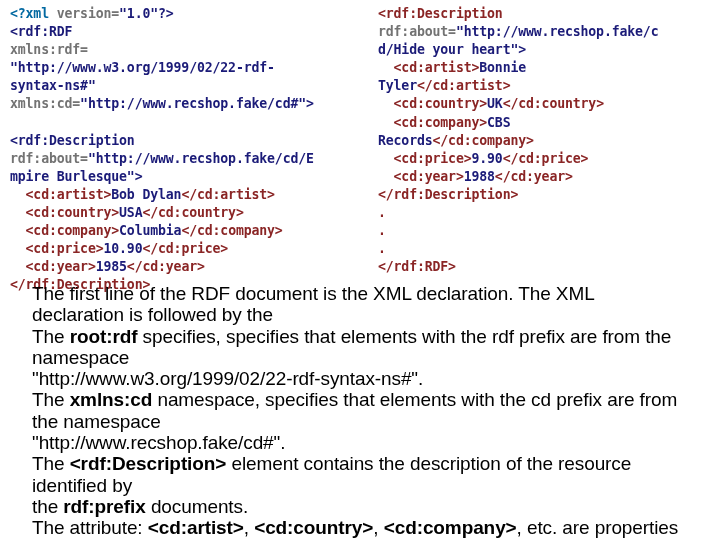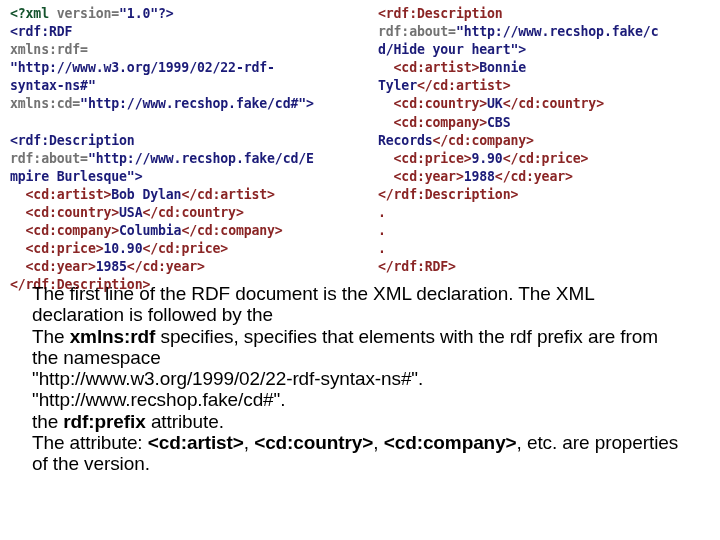--- a/index.html
+++ b/index.html
@@ -38,21 +38,21 @@
   #code-col-left  { left: 10px;  width: 360px; }
   #code-col-right { left: 378px; width: 340px; }
 
   .code-line { white-space: pre; min-height: 18.1px; }
 
   
   .c-tag   { color: #8a2525; }   
   .c-ns    { color: #1b1b78; }   
   .c-attr  { color: #737373; }   
   .c-text  { color: #1b1b78; }   
-  .c-decl  { color: #14532d; }
+  .c-decl  { color: #0369a1; }
 
   
   #explanation {
     position: absolute;
     left: 32px;
     top: 283px;
     width: 648px;
   }
   .exp-line {
     font-family: "Liberation Sans", "DejaVu Sans", sans-serif;
@@ -70,18 +70,20 @@
 <div id="code-area">
 
   <div class="code-col" id="code-col-left"><div class="code-line"><span class="c-decl">&lt;?xml </span><span class="c-attr">version=</span><span class="c-ns">"1.0"?&gt;</span></div><div class="code-line"><span class="c-ns">&lt;rdf:RDF</span></div><div class="code-line"><span class="c-attr">xmlns:rdf=</span></div><div class="code-line"><span class="c-ns">"http://www.w3.org/1999/02/22-rdf-</span></div><div class="code-line"><span class="c-ns">syntax-ns#"</span></div><div class="code-line"><span class="c-attr">xmlns:cd=</span><span class="c-ns">"http://www.recshop.fake/cd#"&gt;</span></div><div class="code-line"><span class="c-ns"> </span></div><div class="code-line"><span class="c-ns">&lt;rdf:Description</span></div><div class="code-line"><span class="c-attr">rdf:about=</span><span class="c-ns">"http://www.recshop.fake/cd/E</span></div><div class="code-line"><span class="c-ns">mpire Burlesque"&gt;</span></div><div class="code-line"><span class="c-tag">  &lt;cd:artist&gt;</span><span class="c-text">Bob Dylan</span><span class="c-tag">&lt;/cd:artist&gt;</span></div><div class="code-line"><span class="c-tag">  &lt;cd:country&gt;</span><span class="c-text">USA</span><span class="c-tag">&lt;/cd:country&gt;</span></div><div class="code-line"><span class="c-tag">  &lt;cd:company&gt;</span><span class="c-text">Columbia</span><span class="c-tag">&lt;/cd:company&gt;</span></div><div class="code-line"><span class="c-tag">  &lt;cd:price&gt;</span><span class="c-text">10.90</span><span class="c-tag">&lt;/cd:price&gt;</span></div><div class="code-line"><span class="c-tag">  &lt;cd:year&gt;</span><span class="c-text">1985</span><span class="c-tag">&lt;/cd:year&gt;</span></div><div class="code-line"><span class="c-tag">&lt;/rdf:Description&gt;</span></div></div>
 
   <div class="code-col" id="code-col-right"><div class="code-line"><span class="c-tag">&lt;rdf:Description</span></div><div class="code-line"><span class="c-attr">rdf:about=</span><span class="c-ns">"http://www.recshop.fake/c</span></div><div class="code-line"><span class="c-ns">d/Hide your heart"&gt;</span></div><div class="code-line"><span class="c-tag">  &lt;cd:artist&gt;</span><span class="c-text">Bonnie</span></div><div class="code-line"><span class="c-text">Tyler</span><span class="c-tag">&lt;/cd:artist&gt;</span></div><div class="code-line"><span class="c-tag">  &lt;cd:country&gt;</span><span class="c-text">UK</span><span class="c-tag">&lt;/cd:country&gt;</span></div><div class="code-line"><span class="c-tag">  &lt;cd:company&gt;</span><span class="c-text">CBS</span></div><div class="code-line"><span class="c-text">Records</span><span class="c-tag">&lt;/cd:company&gt;</span></div><div class="code-line"><span class="c-tag">  &lt;cd:price&gt;</span><span class="c-text">9.90</span><span class="c-tag">&lt;/cd:price&gt;</span></div><div class="code-line"><span class="c-tag">  &lt;cd:year&gt;</span><span class="c-text">1988</span><span class="c-tag">&lt;/cd:year&gt;</span></div><div class="code-line"><span class="c-tag">&lt;/rdf:Description&gt;</span></div><div class="code-line"><span class="c-tag">.</span></div><div class="code-line"><span class="c-tag">.</span></div><div class="code-line"><span class="c-tag">.</span></div><div class="code-line"><span class="c-tag">&lt;/rdf:RDF&gt;</span></div></div>
 
 </div>
 
 <div id="explanation">
     <div class="exp-line"><span>The first line of the RDF document is the XML declaration. The XML declaration is followed by the</span></div>
-    <div class="exp-line"><span>The </span><b>xmlns:rdf</b><span> specifies, specifies that elements with the rdf prefix are from the namespace</span></div>
+    <div class="exp-line"><span>The </span><b>root:rdf</b><span> specifies, specifies that elements with the rdf prefix are from the namespace</span></div>
     <div class="exp-line"><span>"http://www.w3.org/1999/02/22-rdf-syntax-ns#".</span></div>
+    <div class="exp-line"><span>The </span><b>xmlns:cd</b><span> namespace, specifies that elements with the cd prefix are from the namespace</span></div>
     <div class="exp-line"><span>"http://www.recshop.fake/cd#".</span></div>
-    <div class="exp-line"><span>the </span><b>rdf:prefix</b><span> attribute.</span></div>
+    <div class="exp-line"><span>The </span><b>&lt;rdf:Description&gt;</b><span> element contains the description of the resource identified by</span></div>
+    <div class="exp-line"><span>the </span><b>rdf:prefix</b><span> documents.</span></div>
     <div class="exp-line"><span>The attribute: </span><b>&lt;cd:artist&gt;</b><span>, </span><b>&lt;cd:country&gt;</b><span>, </span><b>&lt;cd:company&gt;</b><span>, etc. are properties of the version.</span></div>
   </div>
 
 </body></html>

